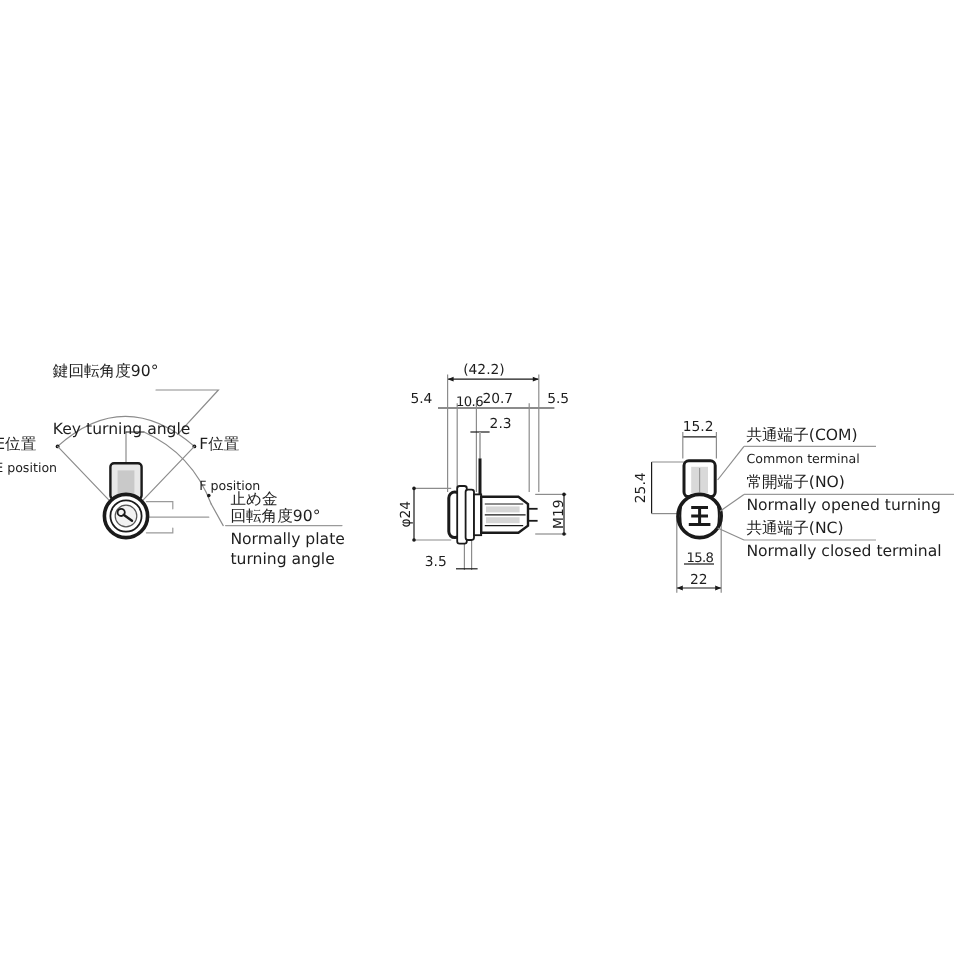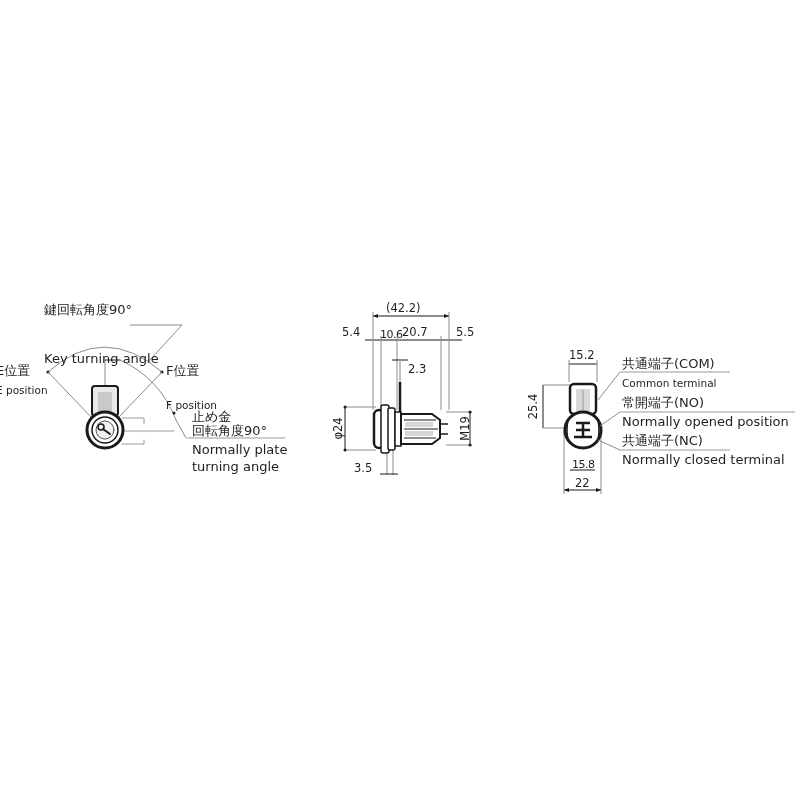--- a/index.html
+++ b/index.html
@@ -145,28 +145,28 @@
 <div class="lbl" style="left:192px; top:410px;">止め金</div>
 <div class="lbl" style="left:192px; top:424px;">回転角度90°</div>
 <div class="lbl" style="left:192px; top:443px;">Normally plate</div>
 <div class="lbl" style="left:192px; top:460px;">turning angle</div>
 
 <div class="dim" style="left:386px; top:302px;">(42.2)</div>
 <div class="dim" style="left:342px; top:326px;">5.4</div>
 <div class="dim small" style="left:380px; top:328px;">10.6</div>
 <div class="dim" style="left:402px; top:326px;">20.7</div>
 <div class="dim" style="left:456px; top:326px;">5.5</div>
-<div class="dim" style="left:408px; top:363px;">2.3</div>
+<div class="dim" style="left:408px; top:347px;">2.3</div>
 <div class="dim" style="left:354px; top:462px;">3.5</div>
 <div class="dim vert" style="left:327px; top:422px;">φ24</div>
 <div class="dim vert" style="left:453px; top:422px;">M19</div>
 
 <div class="dim" style="left:569px; top:349px;text-align:center;">15.2</div>
 <div class="dim vert" style="left:521px; top:400px;">25.4</div>
 <div class="dim small" style="left:572px; top:458px;">15.8</div>
 <div class="dim" style="left:575px; top:477px;">22</div>
 
 <div class="lbl" style="left:622px; top:357px;">共通端子(COM)</div>
 <div class="lbl sm" style="left:622px; top:377px;">Common terminal</div>
 <div class="lbl" style="left:622px; top:396px;">常開端子(NO)</div>
-<div class="lbl" style="left:622px; top:415px;">Normally opened position</div>
+<div class="lbl" style="left:622px; top:415px;">Normally opened turning</div>
 <div class="lbl" style="left:622px; top:434px;">共通端子(NC)</div>
 <div class="lbl" style="left:622px; top:453px;text-align:right;">Normally closed terminal</div>
 
 </body></html>

